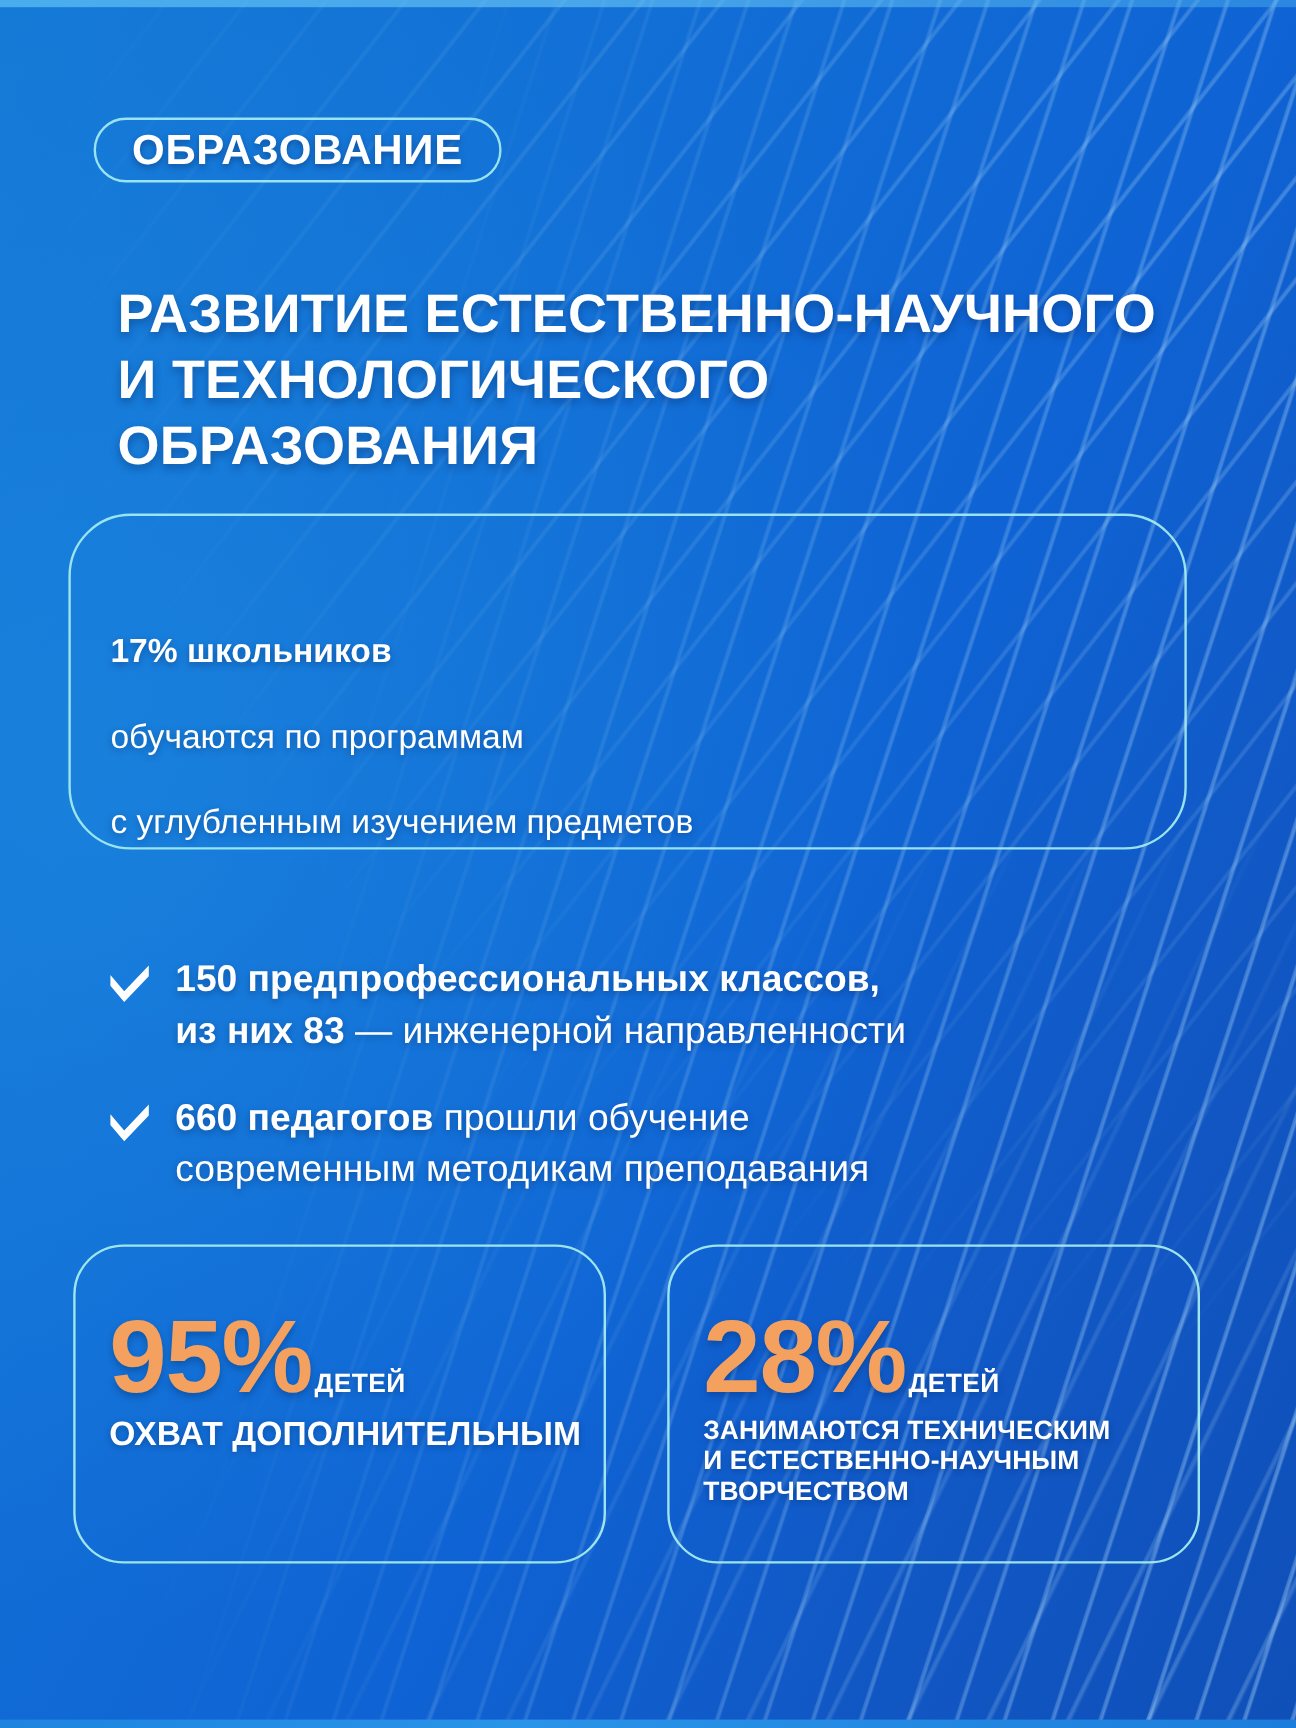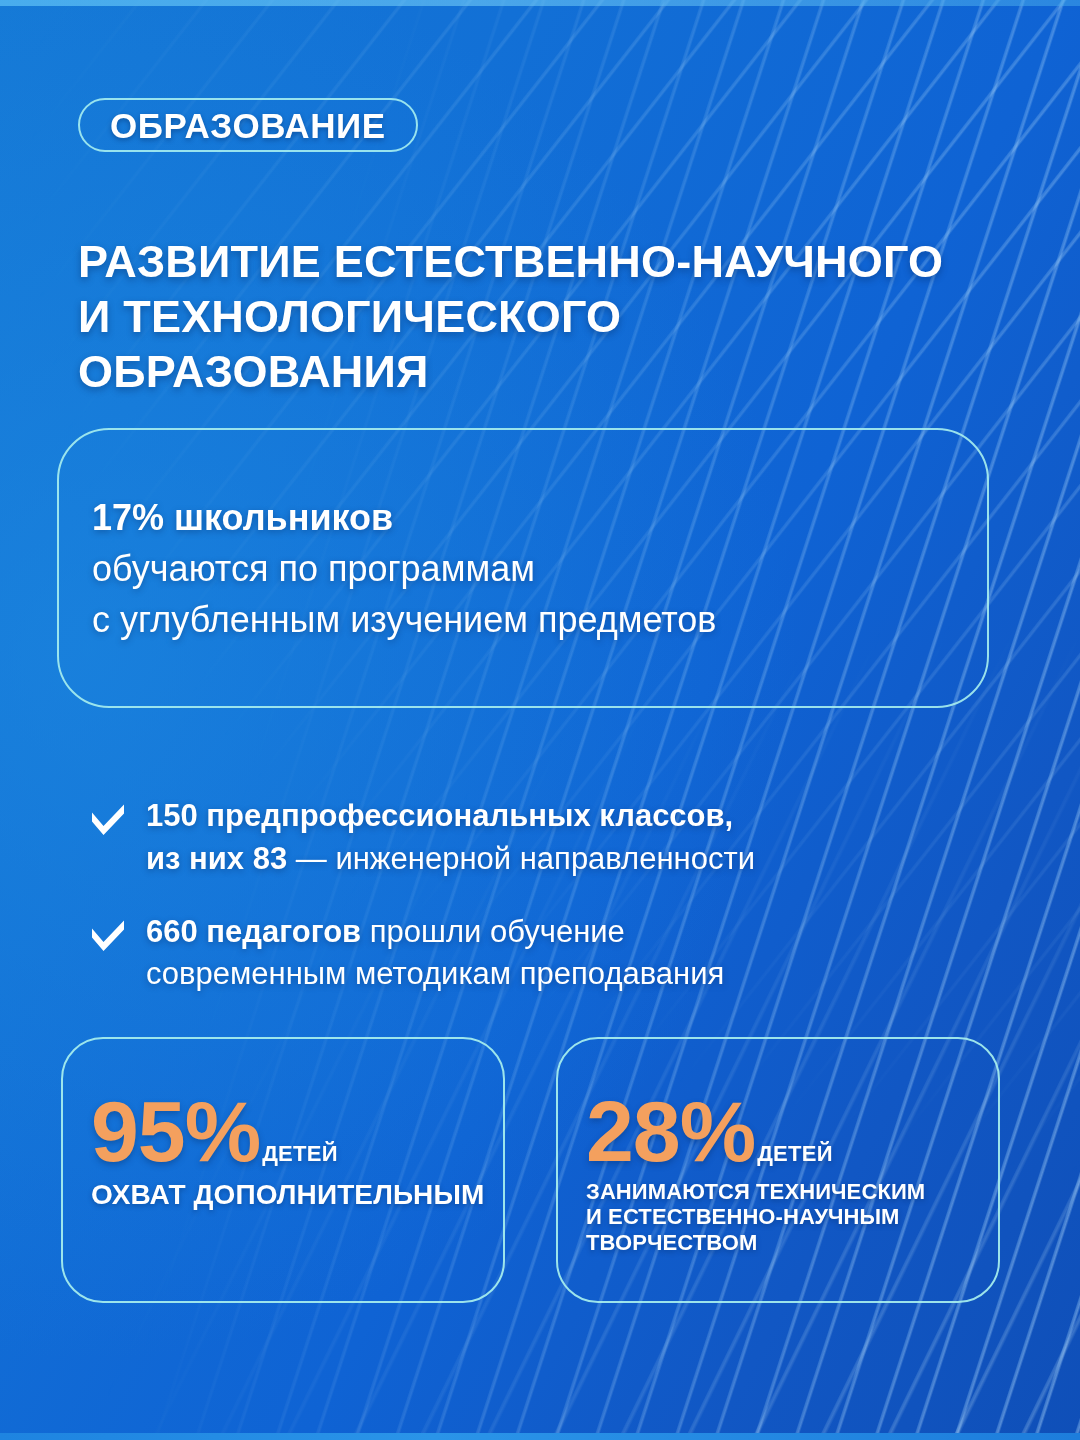--- a/index.html
+++ b/index.html
@@ -116,46 +116,47 @@
     left: 78px;
     top: 205px;
     width: 940px;
     color: #ffffff;
     font-size: 45px;
     font-weight: 700;
     line-height: 1.22;
     letter-spacing: 0.2px;
     text-shadow: 0 3px 7px rgba(4,40,95,0.42);
   }
-  .title .tline { display: block; white-space: nowrap; }
+  .title .tline { display: block; white-space: nowrap; margin-left: 20px; }
 
   
   .card-highlight {
     position: absolute;
     left: 57px;
     top: 428px;
     width: 932px;
     height: 280px;
     border: 2px solid rgba(168,240,238,0.9);
     border-radius: 52px;
   }
   .card-highlight .ch-inner {
     position: absolute;
     left: 33px;
     top: 62px;
     right: 20px;
   }
   .ch-line {
     display: block;
     color: #ffffff;
-    font-size: 36px;
+    font-size: 28px;
     font-weight: 400;
     line-height: 1.42;
     white-space: nowrap;
     text-shadow: 0 2px 6px rgba(4,40,95,0.40);
+    margin-top: 31px;
   }
   .ch-line b { font-weight: 700; }
 
   
   .bullets {
     position: absolute;
     left: 88px;
     top: 778px;
     width: 900px;
   }

